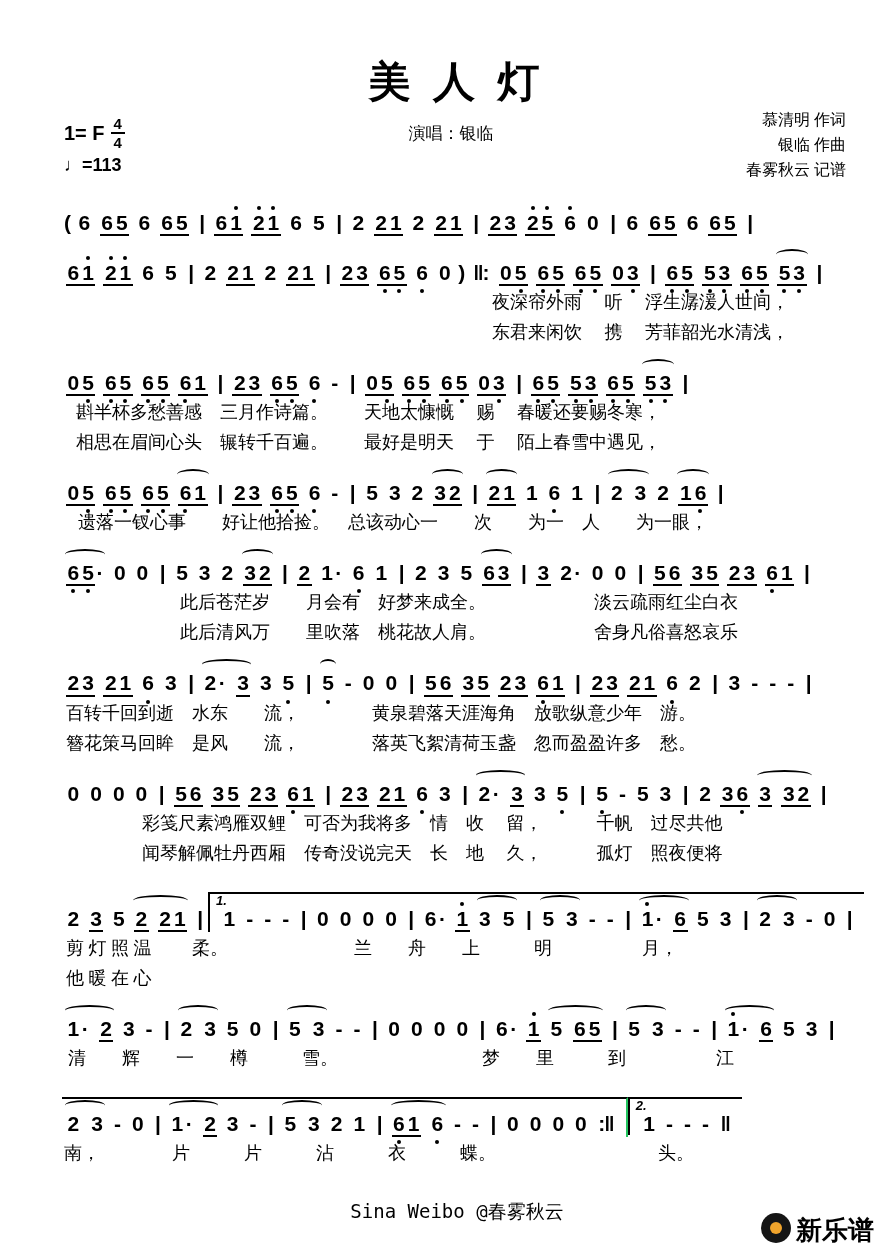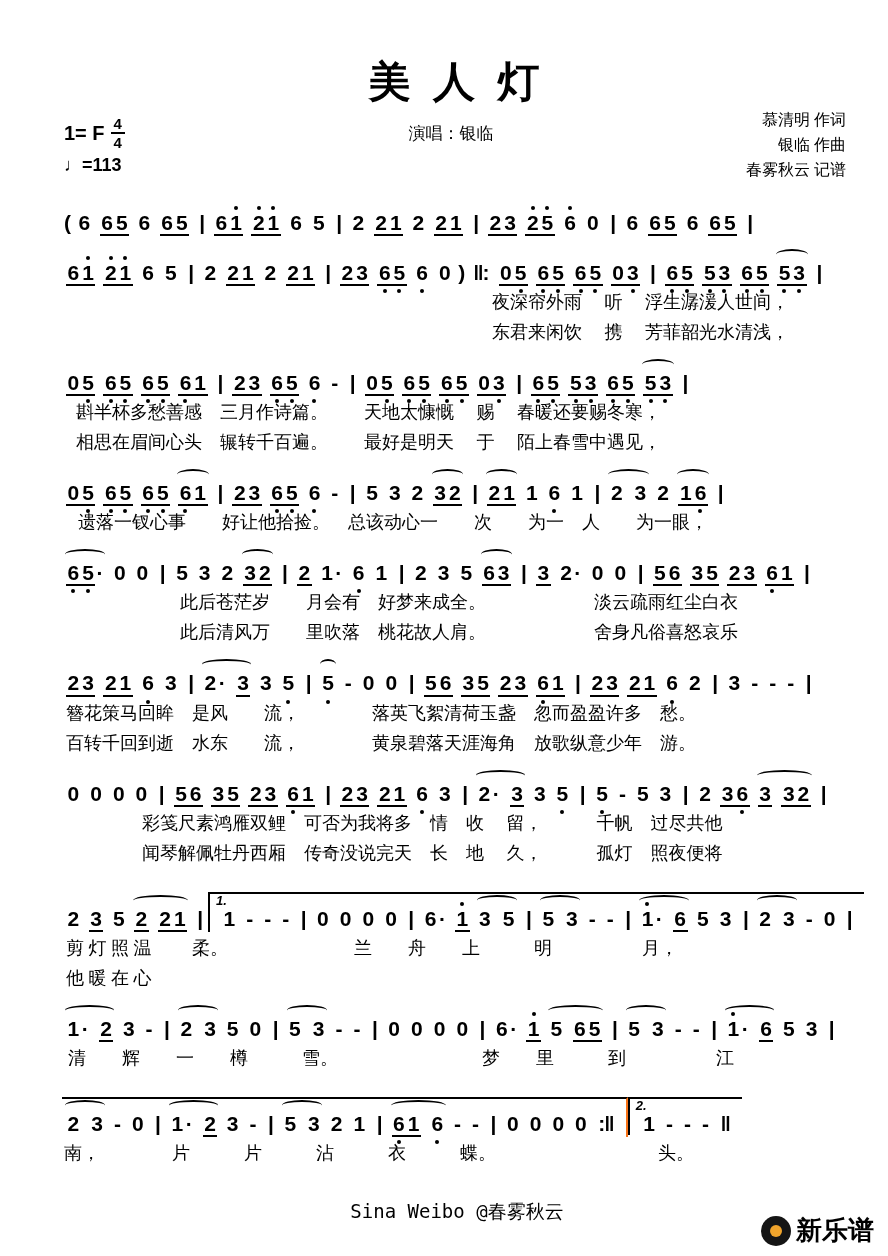--- a/index.html
+++ b/index.html
@@ -32,30 +32,30 @@
   .n.u{border-bottom:2px solid #000;}
   .dot{position:absolute;left:50%;width:4px;height:4px;background:#000;border-radius:50%;
        transform:translateX(-50%);}
   .da{top:-5px;} .db{bottom:-9px;}
   .aug{padding:0 1px;}
   .sp{display:inline-block;width:9px;}
   .arc{position:absolute;left:-1px;right:-1px;top:-12px;height:9px;
        border-top:2px solid #000;border-radius:100% 100% 0 0;}
   .volta{display:inline-block;position:relative;border-top:2px solid #000;border-left:2px solid #000;
          padding:13px 6px 0 8px;}
-  .volta.cont{border-left:none;border-right:2px solid #f97316;padding-left:0;text-decoration:underline;}
+  .volta.cont{border-left:none;border-right:2px solid #22c55e;padding-left:0;text-decoration:underline;}
   .volta::before{content:attr(data-label);position:absolute;top:0;left:6px;font-size:13px;
                  font-style:italic;font-weight:bold;}
   .lyric{font-family:"Liberation Serif",serif;font-size:18px;white-space:pre;line-height:1.5;
          margin-top:3px;}
 
   .footer{text-align:center;font-family:"DejaVu Sans Mono",monospace;font-size:19px;
           margin-top:32px;}
 
-  .sitelogo{position:absolute;right:14px;bottom:8px;display:flex;align-items:center;gap:5px;}
+  .sitelogo{position:absolute;right:14px;bottom:8px;display:flex;gap:5px;}
   .disc{width:30px;height:30px;border-radius:50%;background:#151515;position:relative;}
   .disc::after{content:"";position:absolute;left:50%;top:50%;width:12px;height:12px;
                margin:-6px 0 0 -6px;border-radius:50%;background:#f0a42c;}
   .logotext{font-size:26px;font-weight:bold;}
 </style>
 </head>
 <body>
 
 <div class="page">
   <div class="title">美 人 灯</div>
@@ -97,22 +97,22 @@
         <div class="nline"><span class="tok"><span class="n u">0</span><span class="n u">5<i class="dot db"></i></span></span><span class="tok"><span class="n u">6<i class="dot db"></i></span><span class="n u">5<i class="dot db"></i></span></span><span class="tok"><span class="n u">6<i class="dot db"></i></span><span class="n u">5<i class="dot db"></i></span></span><span class="tok"><span class="n u">6<i class="dot db"></i></span><span class="n u">1</span><i class="arc"></i></span><span class="tok bar">|</span><span class="tok"><span class="n u">2</span><span class="n u">3</span></span><span class="tok"><span class="n u">6<i class="dot db"></i></span><span class="n u">5<i class="dot db"></i></span></span><span class="tok"><span class="n">6<i class="dot db"></i></span></span><span class="tok"><span class="n">-</span></span><span class="tok bar">|</span><span class="tok"><span class="n">5</span></span><span class="tok"><span class="n">3</span></span><span class="tok"><span class="n">2</span></span><span class="tok"><span class="n u">3</span><span class="n u">2</span><i class="arc"></i></span><span class="tok bar">|</span><span class="tok"><span class="n u">2</span><span class="n u">1</span><i class="arc"></i></span><span class="tok"><span class="n">1</span></span><span class="tok"><span class="n">6<i class="dot db"></i></span></span><span class="tok"><span class="n">1</span></span><span class="tok bar">|</span><span class="tok"><span class="n">2</span><i class="sp"></i><span class="n">3</span><i class="arc"></i></span><span class="tok"><span class="n">2</span></span><span class="tok"><span class="n u">1</span><span class="n u">6<i class="dot db"></i></span><i class="arc"></i></span><span class="tok bar">|</span></div>
         <div class="lyric" style="padding-left: 16px;">遗落一钗心事　　好让他拾捡。　总该动心一　　次　　为一　人　　为一眼，</div>
       </div>
       <div class="system">
         <div class="nline"><span class="tok"><span class="n u">6<i class="dot db"></i></span><span class="n u">5<i class="dot db"></i></span><span class="n aug">·</span><i class="arc"></i></span><span class="tok"><span class="n">0</span></span><span class="tok"><span class="n">0</span></span><span class="tok bar">|</span><span class="tok"><span class="n">5</span></span><span class="tok"><span class="n">3</span></span><span class="tok"><span class="n">2</span></span><span class="tok"><span class="n u">3</span><span class="n u">2</span><i class="arc"></i></span><span class="tok bar">|</span><span class="tok"><span class="n u">2</span></span><span class="tok"><span class="n">1</span><span class="n aug">·</span></span><span class="tok"><span class="n">6<i class="dot db"></i></span></span><span class="tok"><span class="n">1</span></span><span class="tok bar">|</span><span class="tok"><span class="n">2</span></span><span class="tok"><span class="n">3</span></span><span class="tok"><span class="n">5</span></span><span class="tok"><span class="n u">6</span><span class="n u">3</span><i class="arc"></i></span><span class="tok bar">|</span><span class="tok"><span class="n u">3</span></span><span class="tok"><span class="n">2</span><span class="n aug">·</span></span><span class="tok"><span class="n">0</span></span><span class="tok"><span class="n">0</span></span><span class="tok bar">|</span><span class="tok"><span class="n u">5</span><span class="n u">6</span></span><span class="tok"><span class="n u">3</span><span class="n u">5</span></span><span class="tok"><span class="n u">2</span><span class="n u">3</span></span><span class="tok"><span class="n u">6<i class="dot db"></i></span><span class="n u">1</span></span><span class="tok bar">|</span></div>
         <div class="lyric" style="padding-left: 118px;">此后苍茫岁　　月会有　好梦来成全。　　　　　　淡云疏雨红尘白衣</div>
         <div class="lyric" style="padding-left: 118px;">此后清风万　　里吹落　桃花故人肩。　　　　　　舍身凡俗喜怒哀乐</div>
       </div>
       <div class="system">
         <div class="nline"><span class="tok"><span class="n u">2</span><span class="n u">3</span></span><span class="tok"><span class="n u">2</span><span class="n u">1</span></span><span class="tok"><span class="n">6<i class="dot db"></i></span></span><span class="tok"><span class="n">3</span></span><span class="tok bar">|</span><span class="tok"><span class="n">2</span><span class="n aug">·</span><i class="sp"></i><span class="n u">3</span><i class="arc"></i></span><span class="tok"><span class="n">3</span></span><span class="tok"><span class="n">5<i class="dot db"></i></span></span><span class="tok bar">|</span><span class="tok"><span class="n">5<i class="dot db"></i></span><i class="arc"></i></span><span class="tok"><span class="n">-</span></span><span class="tok"><span class="n">0</span></span><span class="tok"><span class="n">0</span></span><span class="tok bar">|</span><span class="tok"><span class="n u">5</span><span class="n u">6</span></span><span class="tok"><span class="n u">3</span><span class="n u">5</span></span><span class="tok"><span class="n u">2</span><span class="n u">3</span></span><span class="tok"><span class="n u">6<i class="dot db"></i></span><span class="n u">1</span></span><span class="tok bar">|</span><span class="tok"><span class="n u">2</span><span class="n u">3</span></span><span class="tok"><span class="n u">2</span><span class="n u">1</span></span><span class="tok"><span class="n">6<i class="dot db"></i></span></span><span class="tok"><span class="n">2</span></span><span class="tok bar">|</span><span class="tok"><span class="n">3</span></span><span class="tok"><span class="n">-</span></span><span class="tok"><span class="n">-</span></span><span class="tok"><span class="n">-</span></span><span class="tok bar">|</span></div>
+        <div class="lyric" style="padding-left: 4px;">百转千回到逝　水东　　流，　　　　黄泉碧落天涯海角　放歌纵意少年　游。</div>
         <div class="lyric" style="padding-left: 4px;">簪花策马回眸　是风　　流，　　　　落英飞絮清荷玉盏　忽而盈盈许多　愁。</div>
-        <div class="lyric" style="padding-left: 4px;">百转千回到逝　水东　　流，　　　　黄泉碧落天涯海角　放歌纵意少年　游。</div>
       </div>
       <div class="system">
         <div class="nline"><span class="tok"><span class="n">0</span></span><span class="tok"><span class="n">0</span></span><span class="tok"><span class="n">0</span></span><span class="tok"><span class="n">0</span></span><span class="tok bar">|</span><span class="tok"><span class="n u">5</span><span class="n u">6</span></span><span class="tok"><span class="n u">3</span><span class="n u">5</span></span><span class="tok"><span class="n u">2</span><span class="n u">3</span></span><span class="tok"><span class="n u">6<i class="dot db"></i></span><span class="n u">1</span></span><span class="tok bar">|</span><span class="tok"><span class="n u">2</span><span class="n u">3</span></span><span class="tok"><span class="n u">2</span><span class="n u">1</span></span><span class="tok"><span class="n">6<i class="dot db"></i></span></span><span class="tok"><span class="n">3</span></span><span class="tok bar">|</span><span class="tok"><span class="n">2</span><span class="n aug">·</span><i class="sp"></i><span class="n u">3</span><i class="arc"></i></span><span class="tok"><span class="n">3</span></span><span class="tok"><span class="n">5<i class="dot db"></i></span></span><span class="tok bar">|</span><span class="tok"><span class="n">5<i class="dot db"></i></span></span><span class="tok"><span class="n">-</span></span><span class="tok"><span class="n">5</span></span><span class="tok"><span class="n">3</span></span><span class="tok bar">|</span><span class="tok"><span class="n">2</span></span><span class="tok"><span class="n u">3</span><span class="n u">6<i class="dot db"></i></span></span><span class="tok"><span class="n u">3</span><i class="sp"></i><span class="n u">3</span><span class="n u">2</span><i class="arc"></i></span><span class="tok bar">|</span></div>
         <div class="lyric" style="padding-left: 80px;">彩笺尺素鸿雁双鲤　可否为我将多　情　收　 留，　　　千帆　过尽共他</div>
         <div class="lyric" style="padding-left: 80px;">闻琴解佩牡丹西厢　传奇没说完天　长　地　 久，　　　孤灯　照夜便将</div>
       </div>
       <div class="system">
         <div class="nline"><span class="tok"><span class="n">2</span></span><span class="tok"><span class="n u">3</span></span><span class="tok"><span class="n">5</span></span><span class="tok"><span class="n u">2</span><i class="sp"></i><span class="n u">2</span><span class="n u">1</span><i class="arc"></i></span><span class="tok bar">|</span><span class="volta" data-label="1."><span class="tok"><span class="n">1</span></span><span class="tok"><span class="n">-</span></span><span class="tok"><span class="n">-</span></span><span class="tok"><span class="n">-</span></span><span class="tok bar">|</span><span class="tok"><span class="n">0</span></span><span class="tok"><span class="n">0</span></span><span class="tok"><span class="n">0</span></span><span class="tok"><span class="n">0</span></span><span class="tok bar">|</span><span class="tok"><span class="n">6</span><span class="n aug">·</span></span><span class="tok"><span class="n u">1<i class="dot da"></i></span></span><span class="tok"><span class="n">3</span><i class="sp"></i><span class="n">5</span><i class="arc"></i></span><span class="tok bar">|</span><span class="tok"><span class="n">5</span><i class="sp"></i><span class="n">3</span><i class="arc"></i></span><span class="tok"><span class="n">-</span></span><span class="tok"><span class="n">-</span></span><span class="tok bar">|</span><span class="tok"><span class="n">1<i class="dot da"></i></span><span class="n aug">·</span><i class="sp"></i><span class="n u">6</span><i class="arc"></i></span><span class="tok"><span class="n">5</span></span><span class="tok"><span class="n">3</span></span><span class="tok bar">|</span><span class="tok"><span class="n">2</span><i class="sp"></i><span class="n">3</span><i class="arc"></i></span><span class="tok"><span class="n">-</span></span><span class="tok"><span class="n">0</span></span><span class="tok bar">|</span></span></div>
         <div class="lyric" style="padding-left: 4px;">剪 灯 照 温　　 柔。　　　　　　　兰　　舟　　上　　　明　　　　　月，</div>
         <div class="lyric" style="padding-left: 4px;">他 暖 在 心</div>

